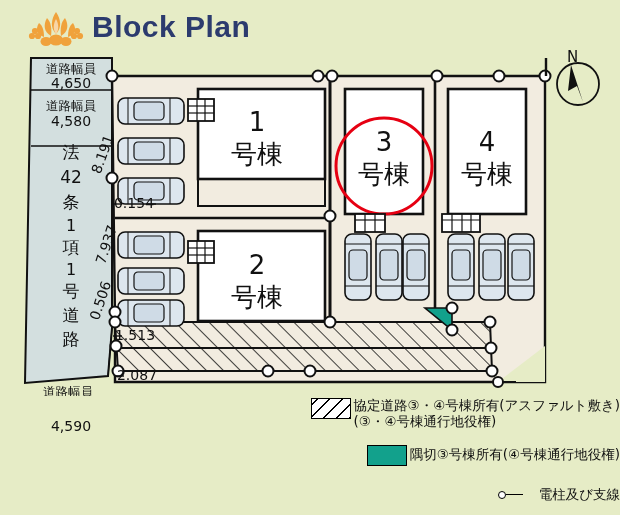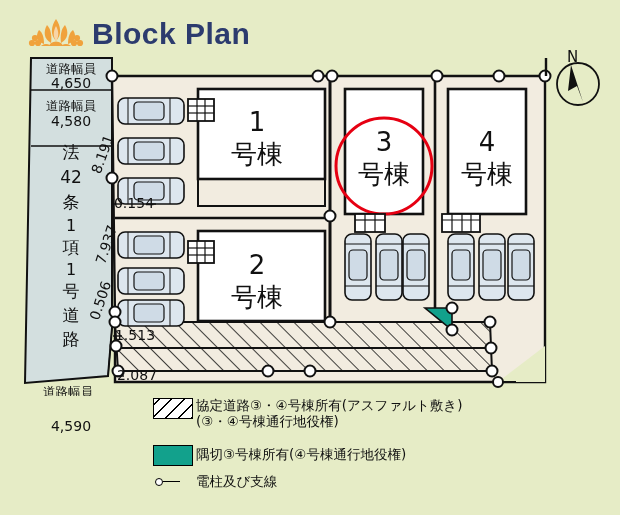--- a/index.html
+++ b/index.html
@@ -5,34 +5,34 @@
   html,body{margin:0;padding:0;}
   body{
     width:620px;height:515px;
     background:#e6ecc6;
     font-family:"DejaVu Sans","Liberation Sans",sans-serif;
     overflow:hidden;position:relative;
   }
   #root{position:absolute;inset:0;}
 
   
-  .header{position:absolute;left:0;top:8px;width:620px;height:52px;}
+  .header{position:absolute;left:0;top:1px;width:620px;height:52px;}
   .logo{position:absolute;left:28px;top:8px;width:56px;height:38px;}
   .title{
     position:absolute;left:92px;top:9px;
     font-size:30px;font-weight:bold;color:#2c3b6e;
     letter-spacing:.5px;font-family:"Liberation Sans",sans-serif;
   }
 
   
   .plan{position:absolute;left:0;top:46px;width:620px;height:350px;}
 
   
   .legend{position:absolute;left:150px;top:398px;width:470px;height:115px;}
-  .lg-row{position:relative;display:flex;align-items:flex-start;margin-bottom:2px;}
+  .lg-row{position:relative;display:flex;align-items:flex-start;margin-bottom:2px;justify-content:flex-end;}
   .lg-sym{width:46px;flex:0 0 46px;display:flex;align-items:center;justify-content:center;}
   .lg-txt{
     font-size:13.5px;color:#111;line-height:15.5px;
     font-family:"DejaVu Sans",sans-serif;white-space:pre;
   }
   .sym-hatch{
     width:38px;height:19px;border:1.6px solid #000;background:#fff;
     background-image:repeating-linear-gradient(-45deg,#000 0 1.4px,transparent 1.4px 9px);
   }
   .sym-teal{width:38px;height:19px;border:1.6px solid #000;background:#12a18c;}
@@ -375,21 +375,21 @@
       </div>
     </div>
 
     <div class="lg-row" style="margin-top:16px;">
       <div class="lg-sym">
         <div class="sym-teal"></div>
       </div>
       <div class="lg-txt" style="padding-top:2px;">隅切③号棟所有(④号棟通行地役権)</div>
     </div>
 
-    <div class="lg-row" style="margin-top:8px;">
+    <div class="lg-row" style="margin-top:21px;">
       <div class="lg-sym">
         <div class="sym-pole">
             <i></i>
             <b></b>
           </div>
       </div>
       <div class="lg-txt">電柱及び支線</div>
     </div>
 
   </div>

